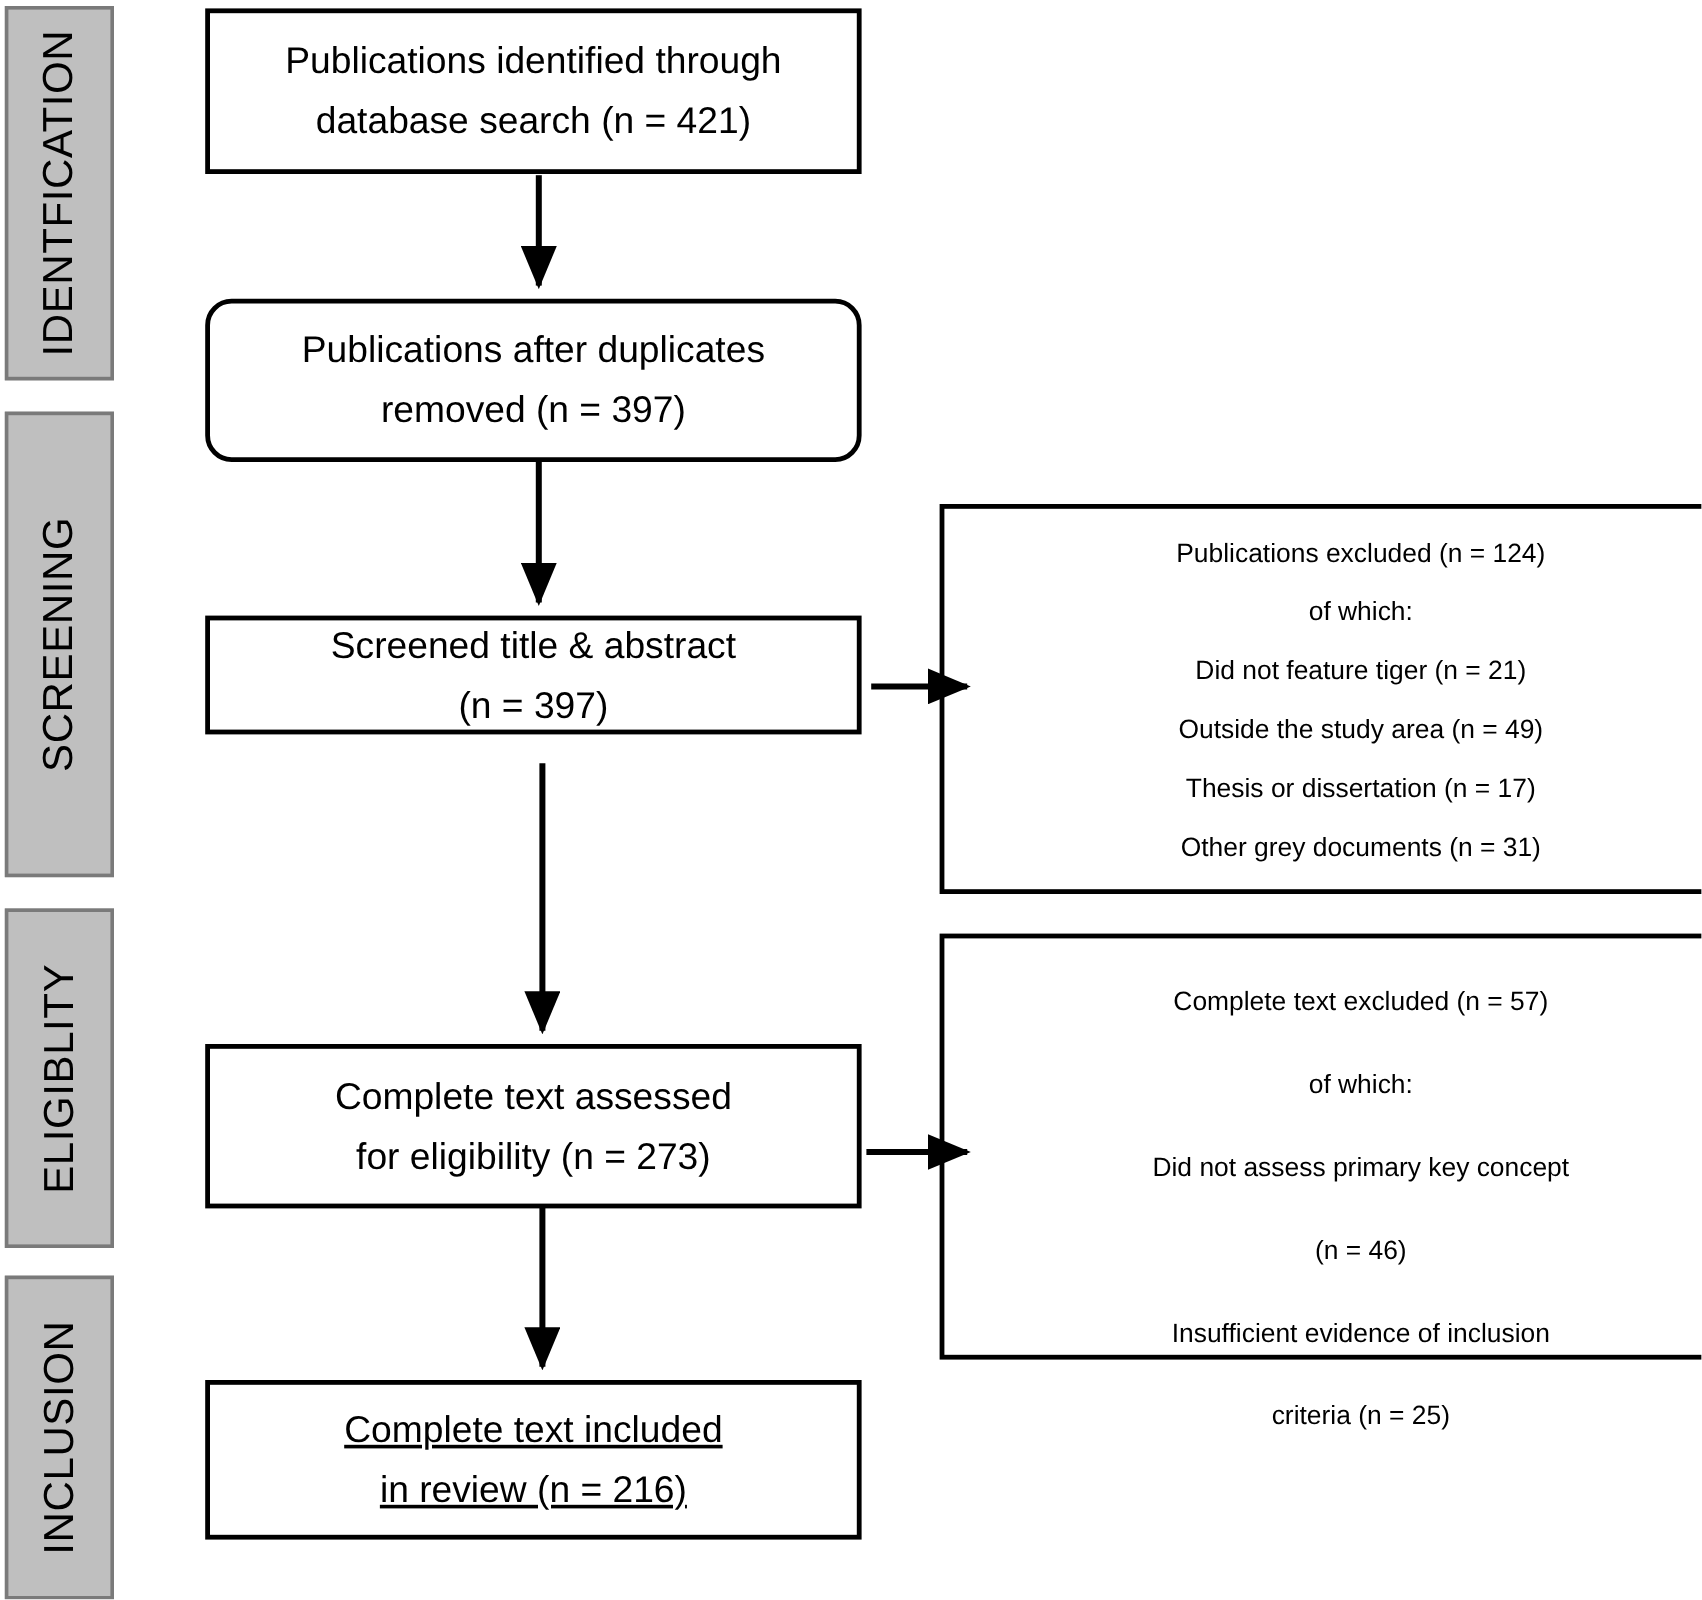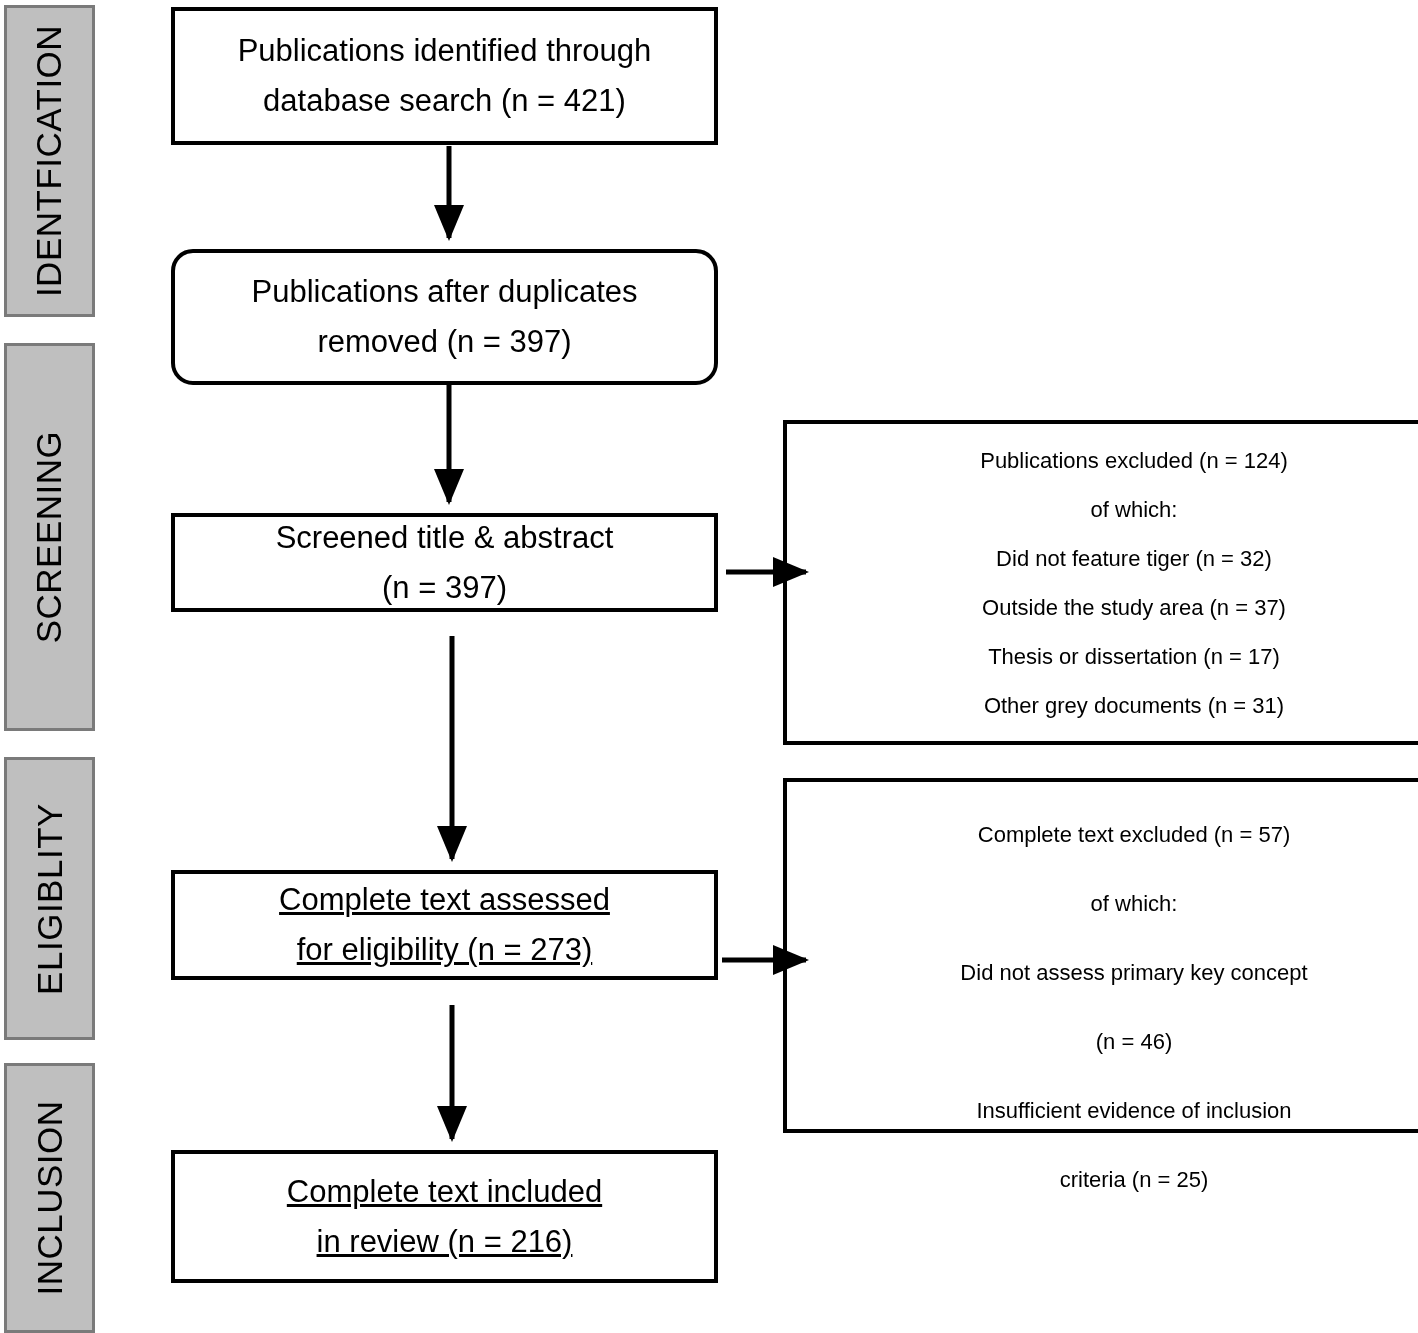--- a/index.html
+++ b/index.html
@@ -99,35 +99,35 @@
   <div class="flow-box main-box" style="top:249px; height:136px;border-radius:22px;">
     <div class="box-line">Publications after duplicates</div>
     <div class="box-line">removed (n = 397)</div>
   </div>
 
   <div class="flow-box main-box" style="top:513px; height:99px;">
     <div class="box-line">Screened title &amp; abstract</div>
     <div class="box-line">(n = 397)</div>
   </div>
 
-  <div class="flow-box main-box" style="top:870px; height:110px;text-decoration:underline;">
+  <div class="flow-box main-box" style="top:870px; height:137px;">
     <div class="box-line">Complete text assessed</div>
     <div class="box-line">for eligibility (n = 273)</div>
   </div>
 
   <div class="flow-box main-box" style="top:1150px; height:133px;text-decoration:underline;">
     <div class="box-line">Complete text included</div>
     <div class="box-line">in review (n = 216)</div>
   </div>
 
   <div class="flow-box excl-box" style="top:420px; height:325px;">
     <div class="box-line">Publications excluded (n = 124)</div>
     <div class="box-line">of which:</div>
-    <div class="box-line">Did not feature tiger (n = 32)</div>
-    <div class="box-line">Outside the study area (n = 37)</div>
+    <div class="box-line">Did not feature tiger (n = 21)</div>
+    <div class="box-line">Outside the study area (n = 49)</div>
     <div class="box-line">Thesis or dissertation (n = 17)</div>
     <div class="box-line">Other grey documents (n = 31)</div>
   </div>
 
   <div class="flow-box excl-box" style="top:778px; height:355px; justify-content:flex-start; padding-top:28px;gap:20px;">
     <div class="box-line">Complete text excluded (n = 57)</div>
     <div class="box-line">of which:</div>
     <div class="box-line">Did not assess primary key concept</div>
     <div class="box-line">(n = 46)</div>
     <div class="box-line">Insufficient evidence of inclusion</div>

